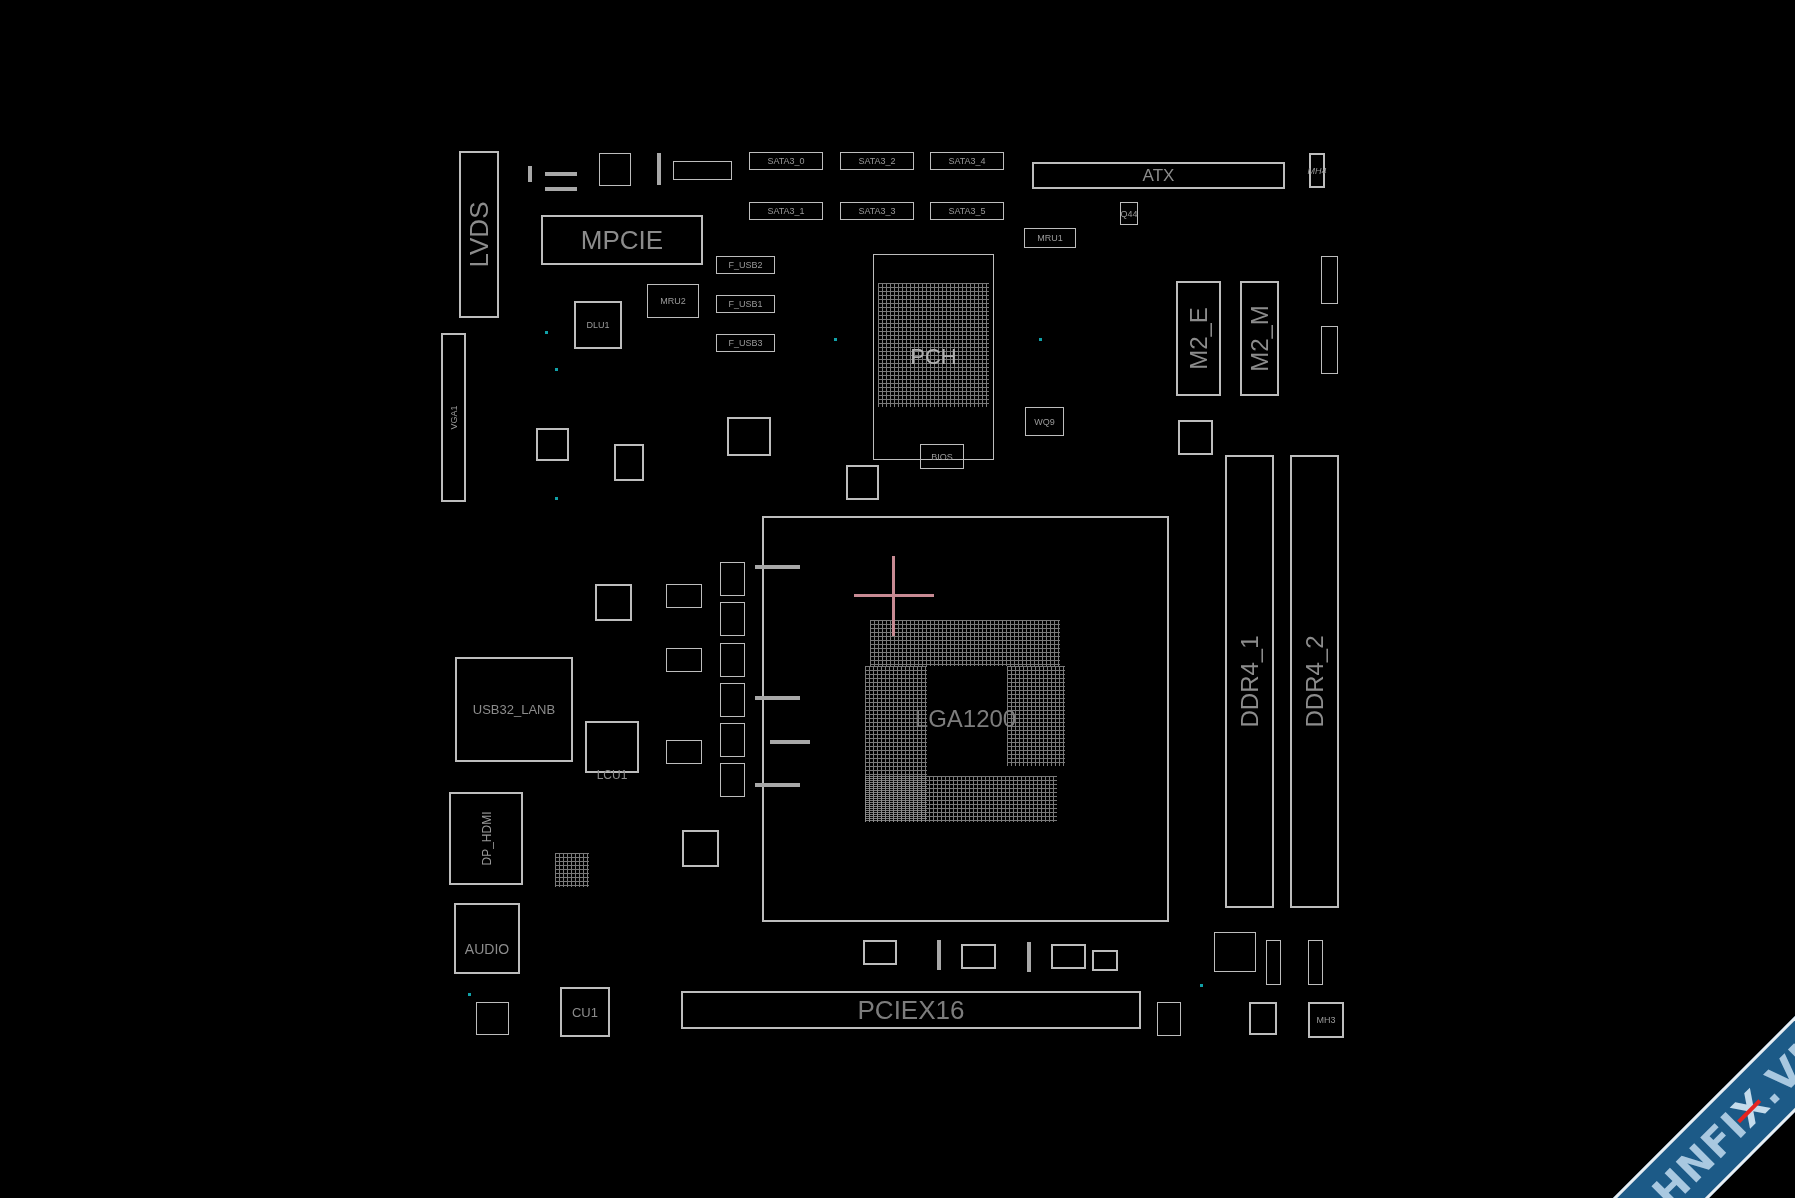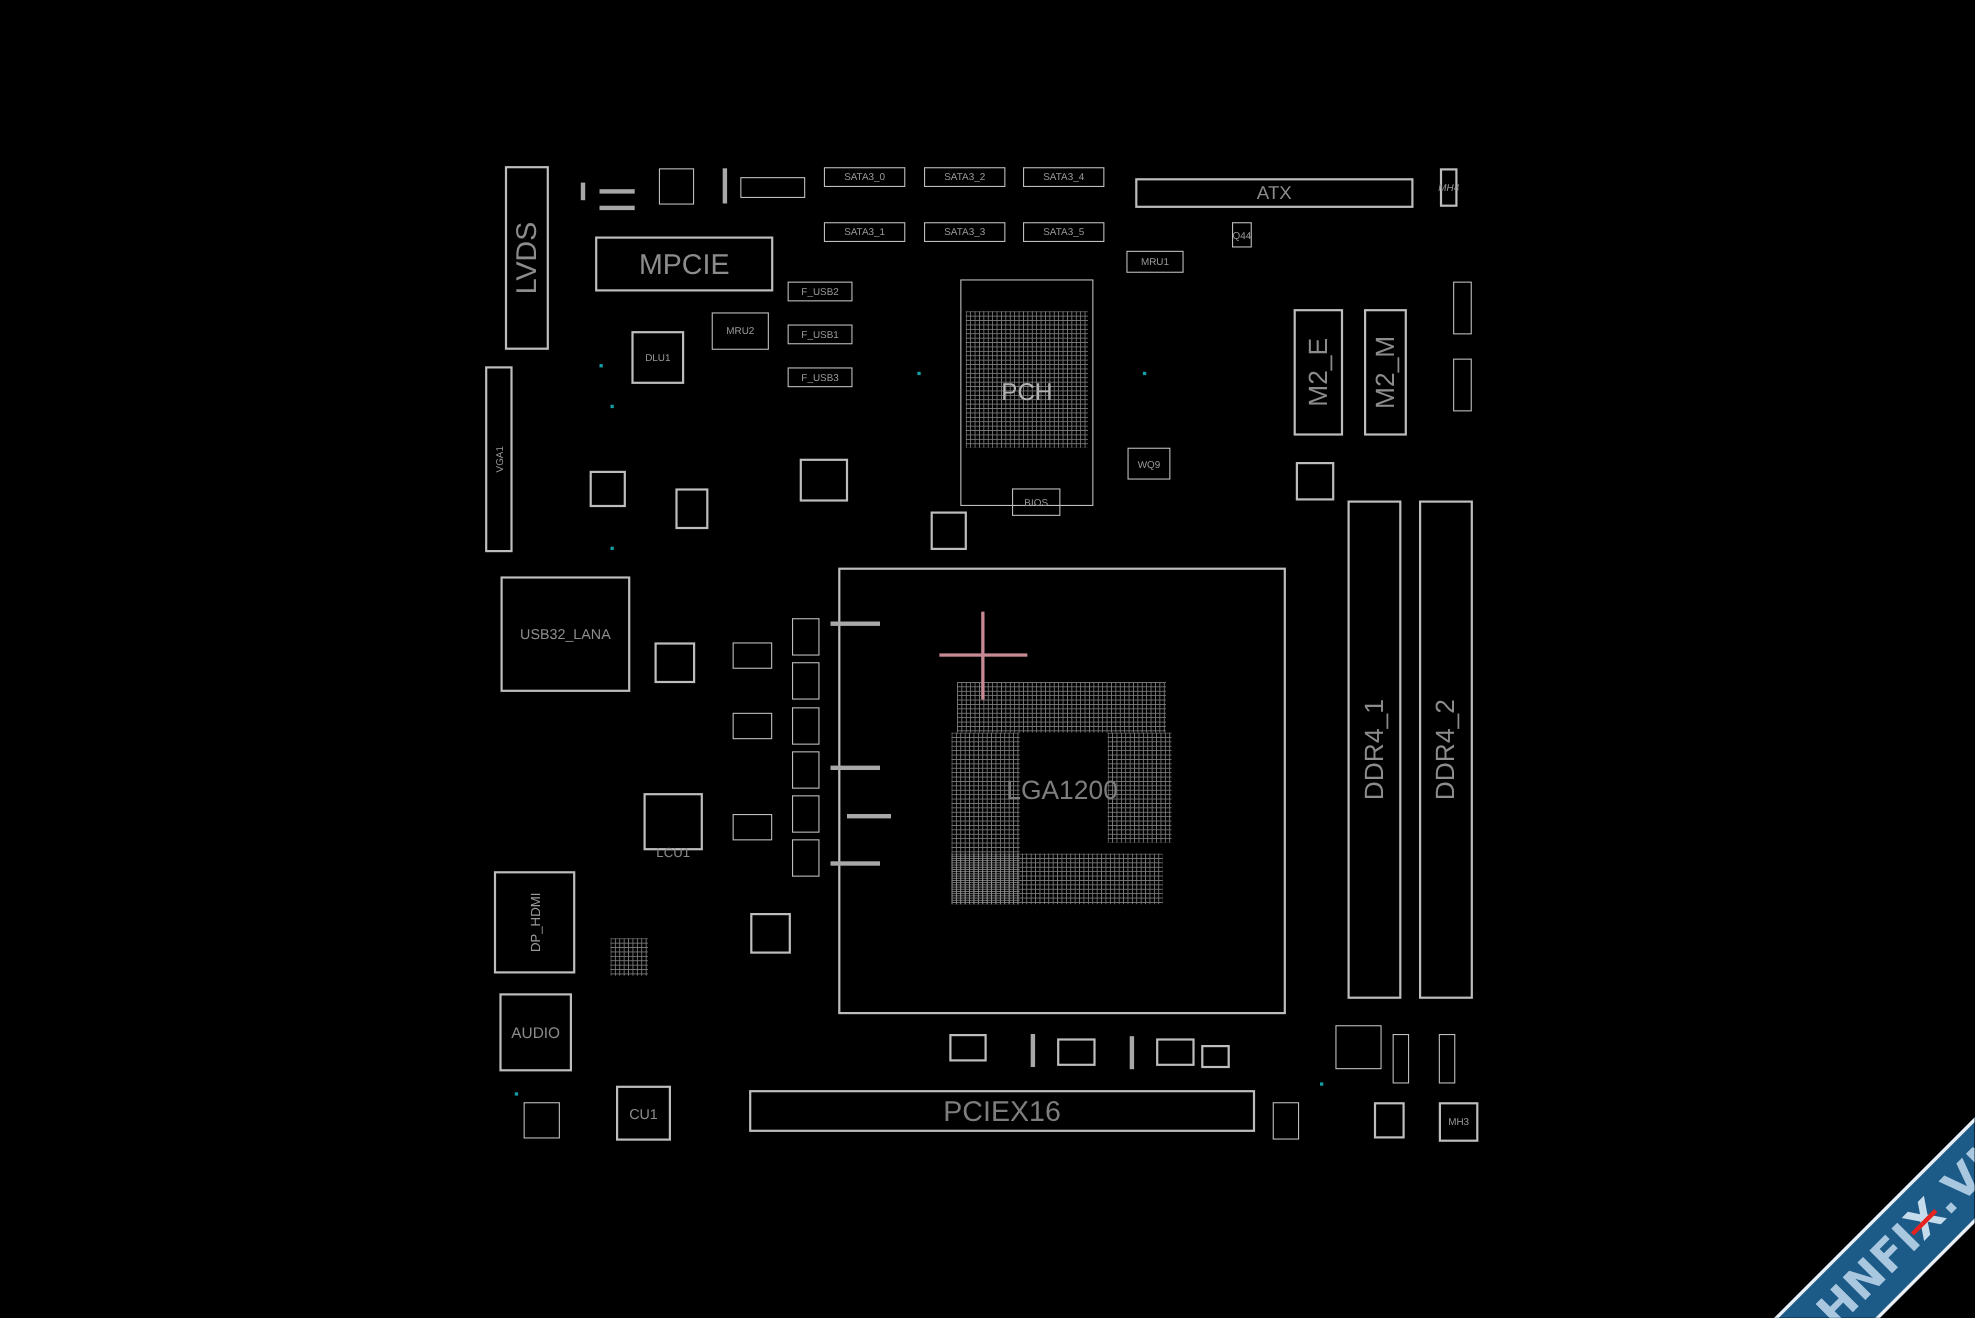--- a/index.html
+++ b/index.html
@@ -119,29 +119,29 @@
   <div class="comp thin" style="left:1321px;top:256px;width:17px;height:48px;"></div>
   <div class="comp thin" style="left:1321px;top:326px;width:17px;height:48px;"></div>
 
   <div class="comp" style="left:1225px;top:455px;width:49px;height:453px;">
     <div class="lbl rot" style="font-size:24px;">DDR4_1</div>
   </div>
   <div class="comp" style="left:1290px;top:455px;width:49px;height:453px;">
     <div class="lbl rot" style="font-size:24px;">DDR4_2</div>
   </div>
 
-  <div class="comp" style="left:455px;top:524px;width:118px;height:105px;">
-    <div class="lbl" style="font-size:13px;">USB32_LANA</div>
+  <div class="comp" style="left:455px;top:657px;width:118px;height:105px;">
+    <div class="lbl" style="font-size:13px;">USB32_LANB</div>
   </div>
 
   <div class="comp" style="left:449px;top:792px;width:74px;height:93px;">
     <div class="lbl rot small" style="font-size:12px;">DP_HDMI</div>
   </div>
   <div class="comp" style="left:454px;top:903px;width:66px;height:71px;">
-    <div class="lbl" style="font-size:14px;">AUDIO</div>
+    <div class="lbl" style="font-size:14px;margin-top:10px;">AUDIO</div>
   </div>
   <div class="comp" style="left:560px;top:987px;width:50px;height:50px;">
     <div class="lbl" style="font-size:13px;">CU1</div>
   </div>
   <div class="comp" style="left:585px;top:721px;width:54px;height:52px;">
     <div class="lbl" style="font-size:12px;margin-top:28px;">LCU1</div>
   </div>
   <div class="comp thin" style="left:476px;top:1002px;width:33px;height:33px;"></div>
   <div class="grid" style="left:555px;top:853px;width:34px;height:34px;"></div>
 

